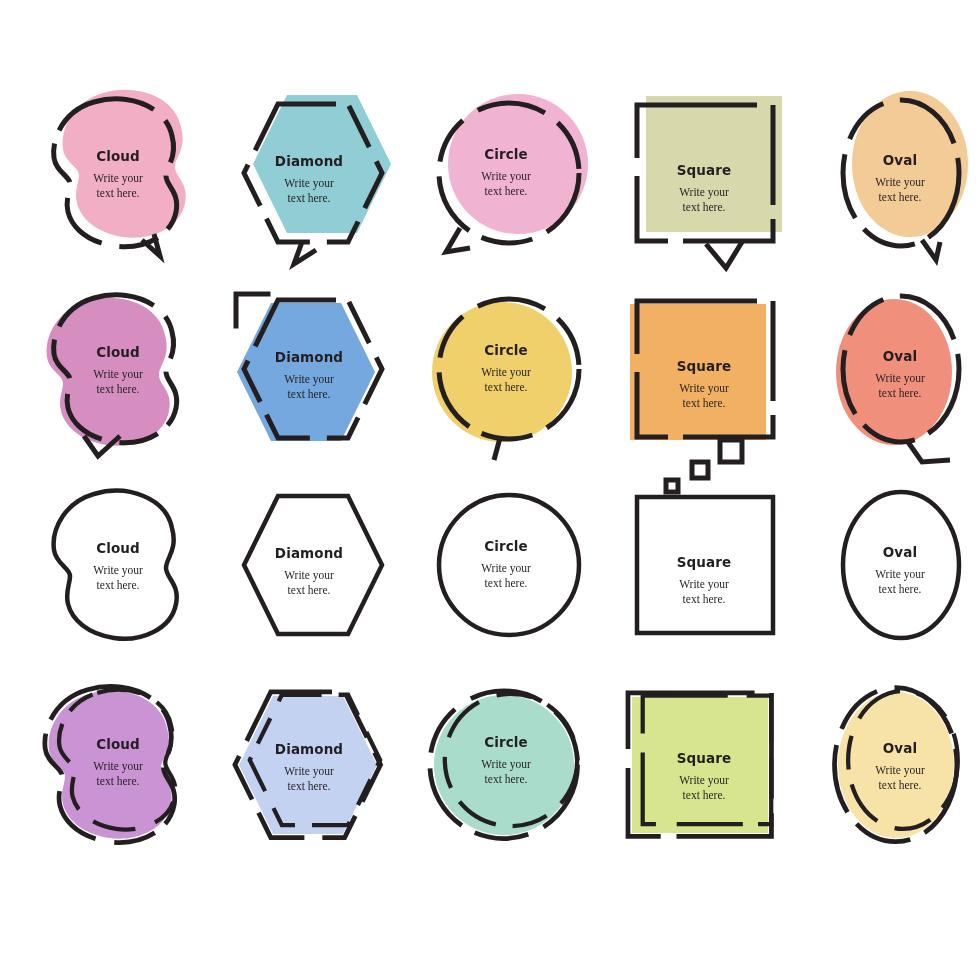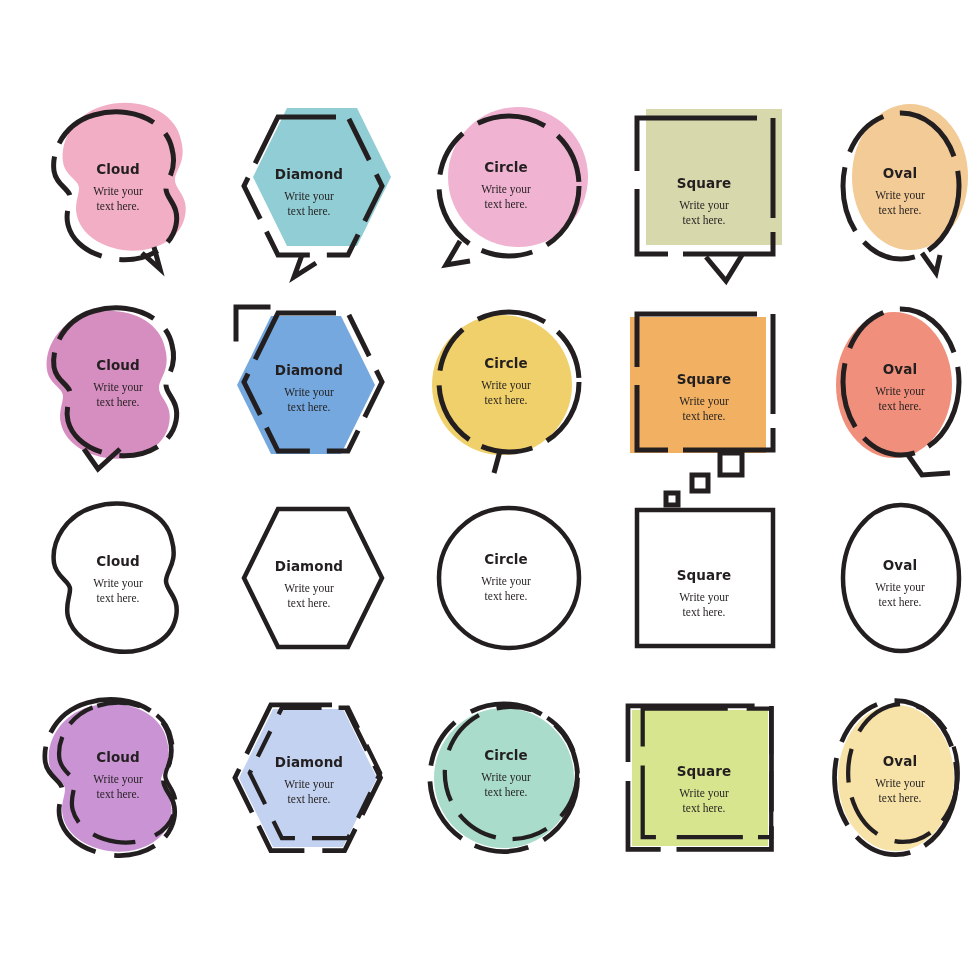--- a/index.html
+++ b/index.html
@@ -17,21 +17,21 @@
     position:absolute;
     left:0;top:0;
     width:980px;height:980px;
     display:grid;
     grid-template-columns:repeat(5,196px);
     grid-template-rows:88px repeat(4,196px) 108px;
   }
   .cell{
     position:relative;
     display:flex;
-    align-items:center;
+    align-items:flex-start;
     justify-content:center;
     padding-left:32px;
   }
   .badge{
     position:relative;
     width:170px;height:170px;
   }
   .badge svg{
     position:absolute;
     left:0;top:0;

